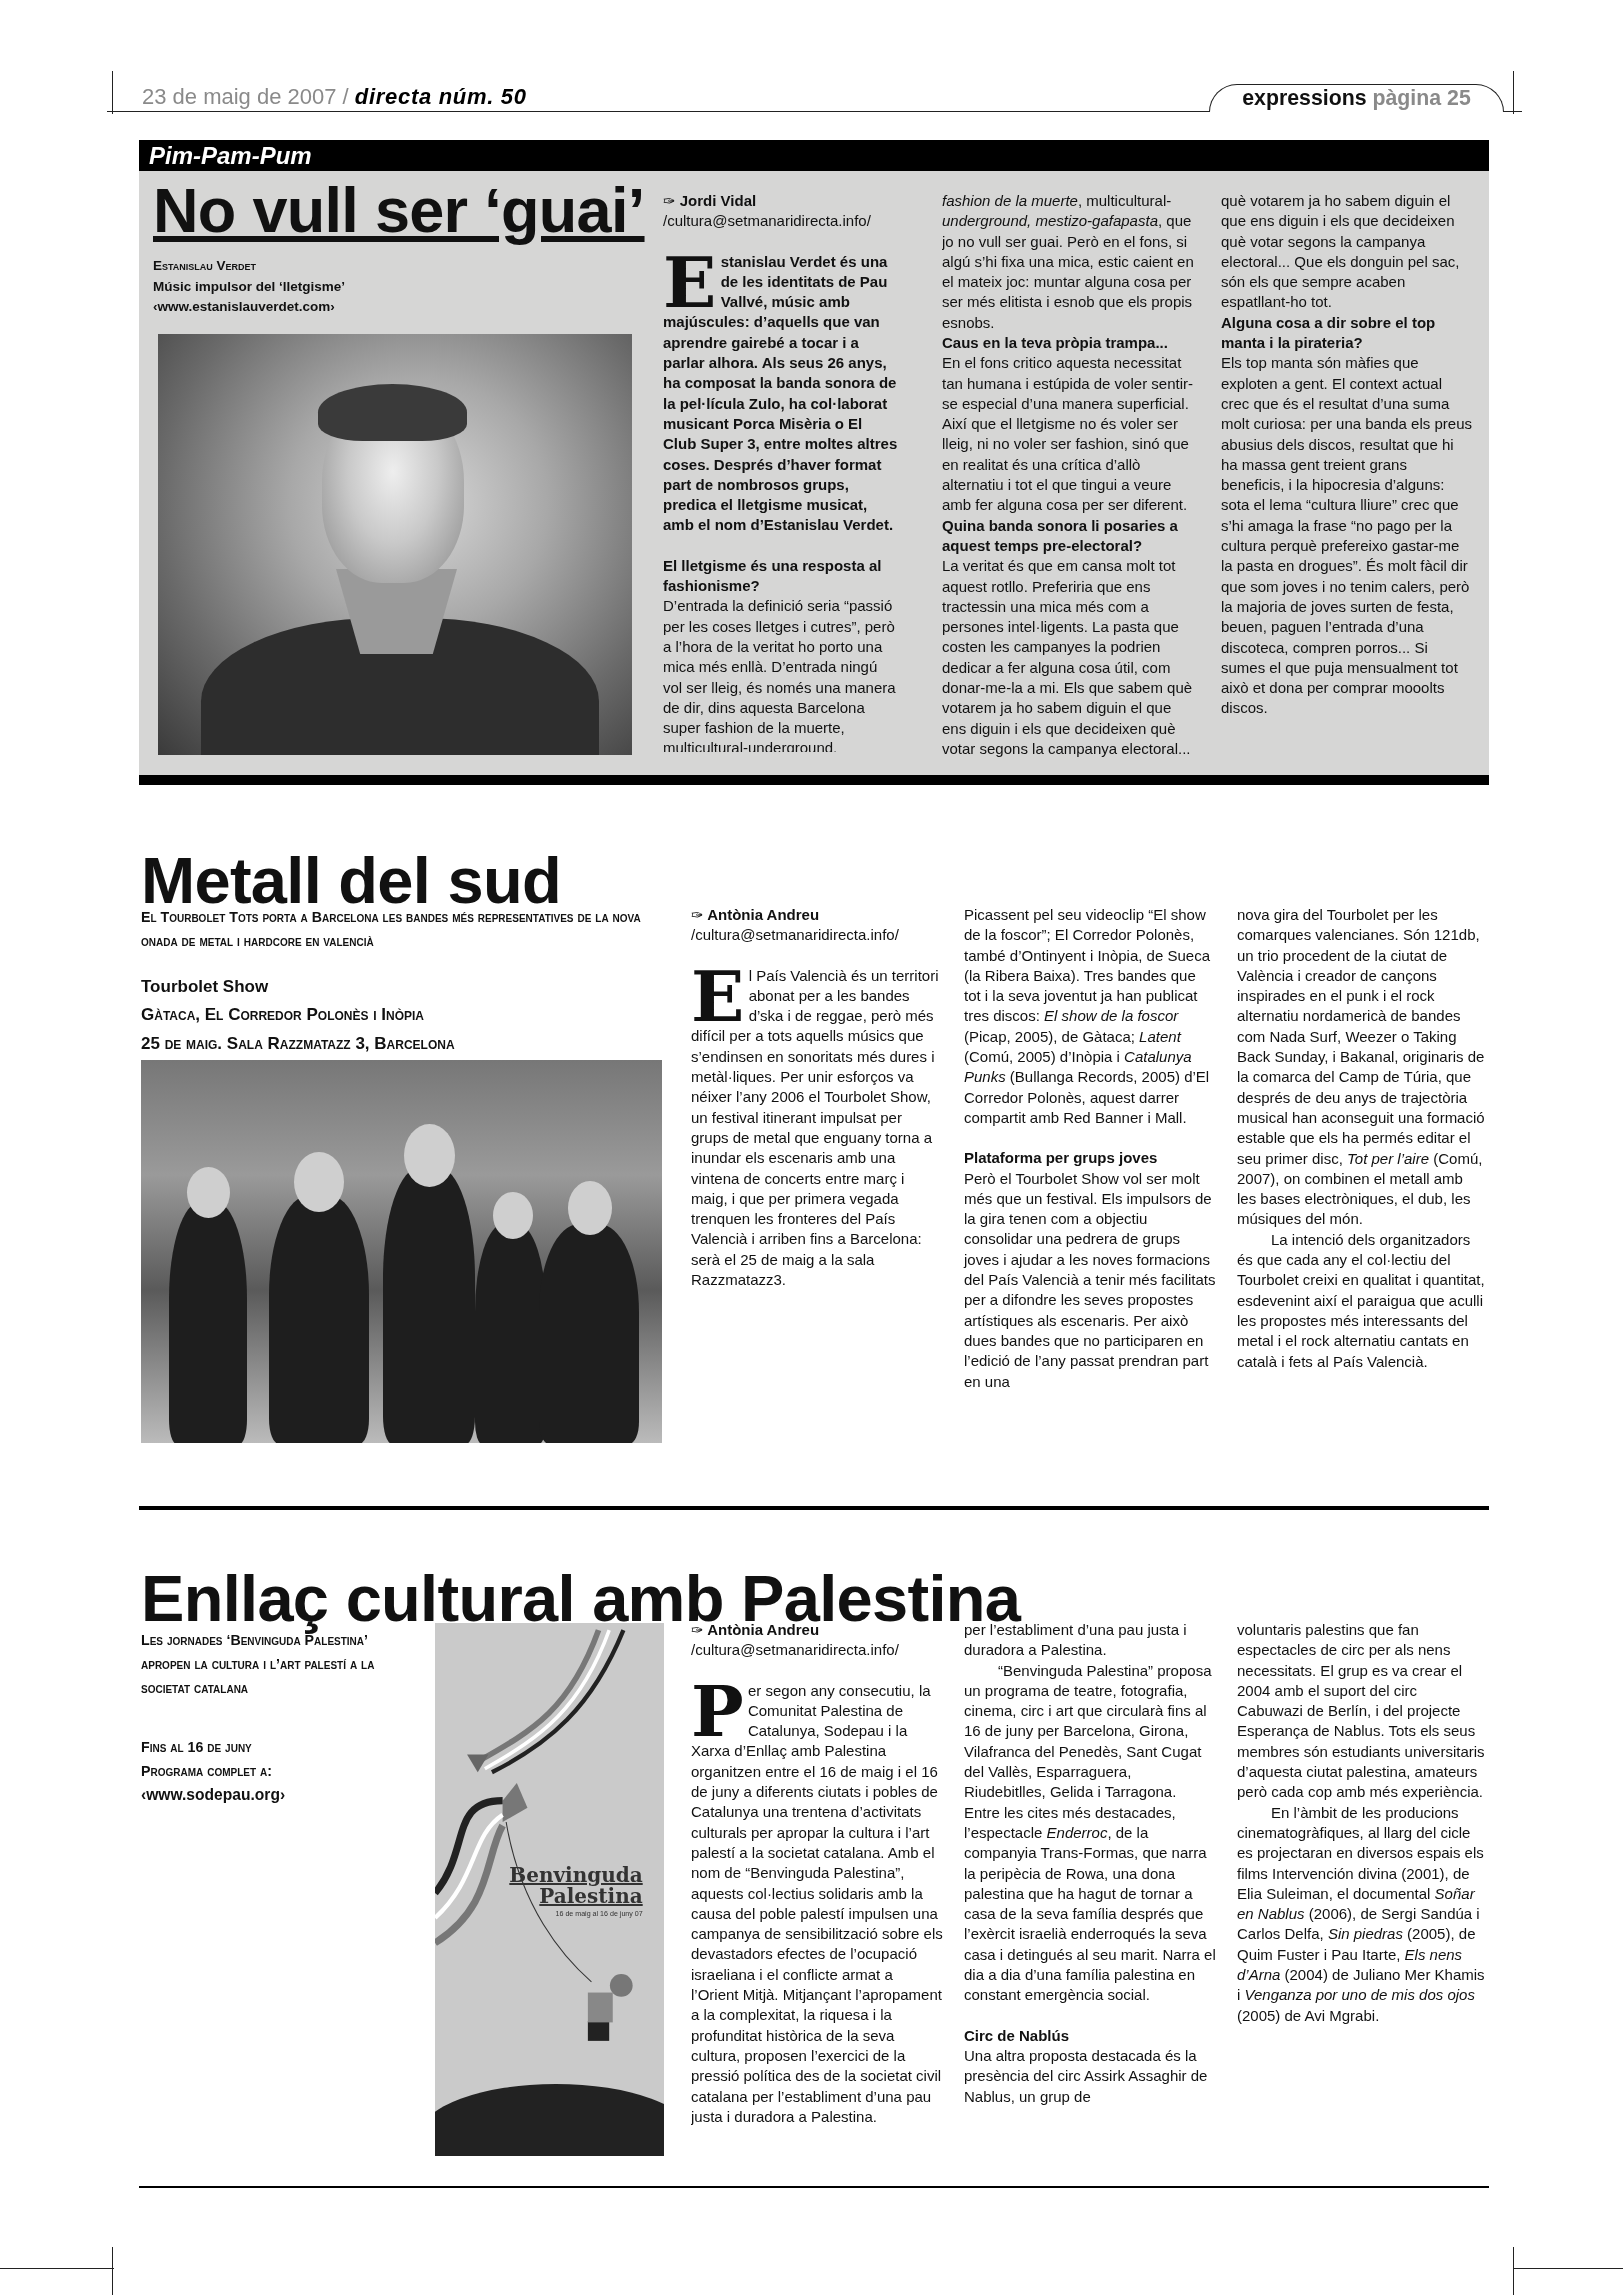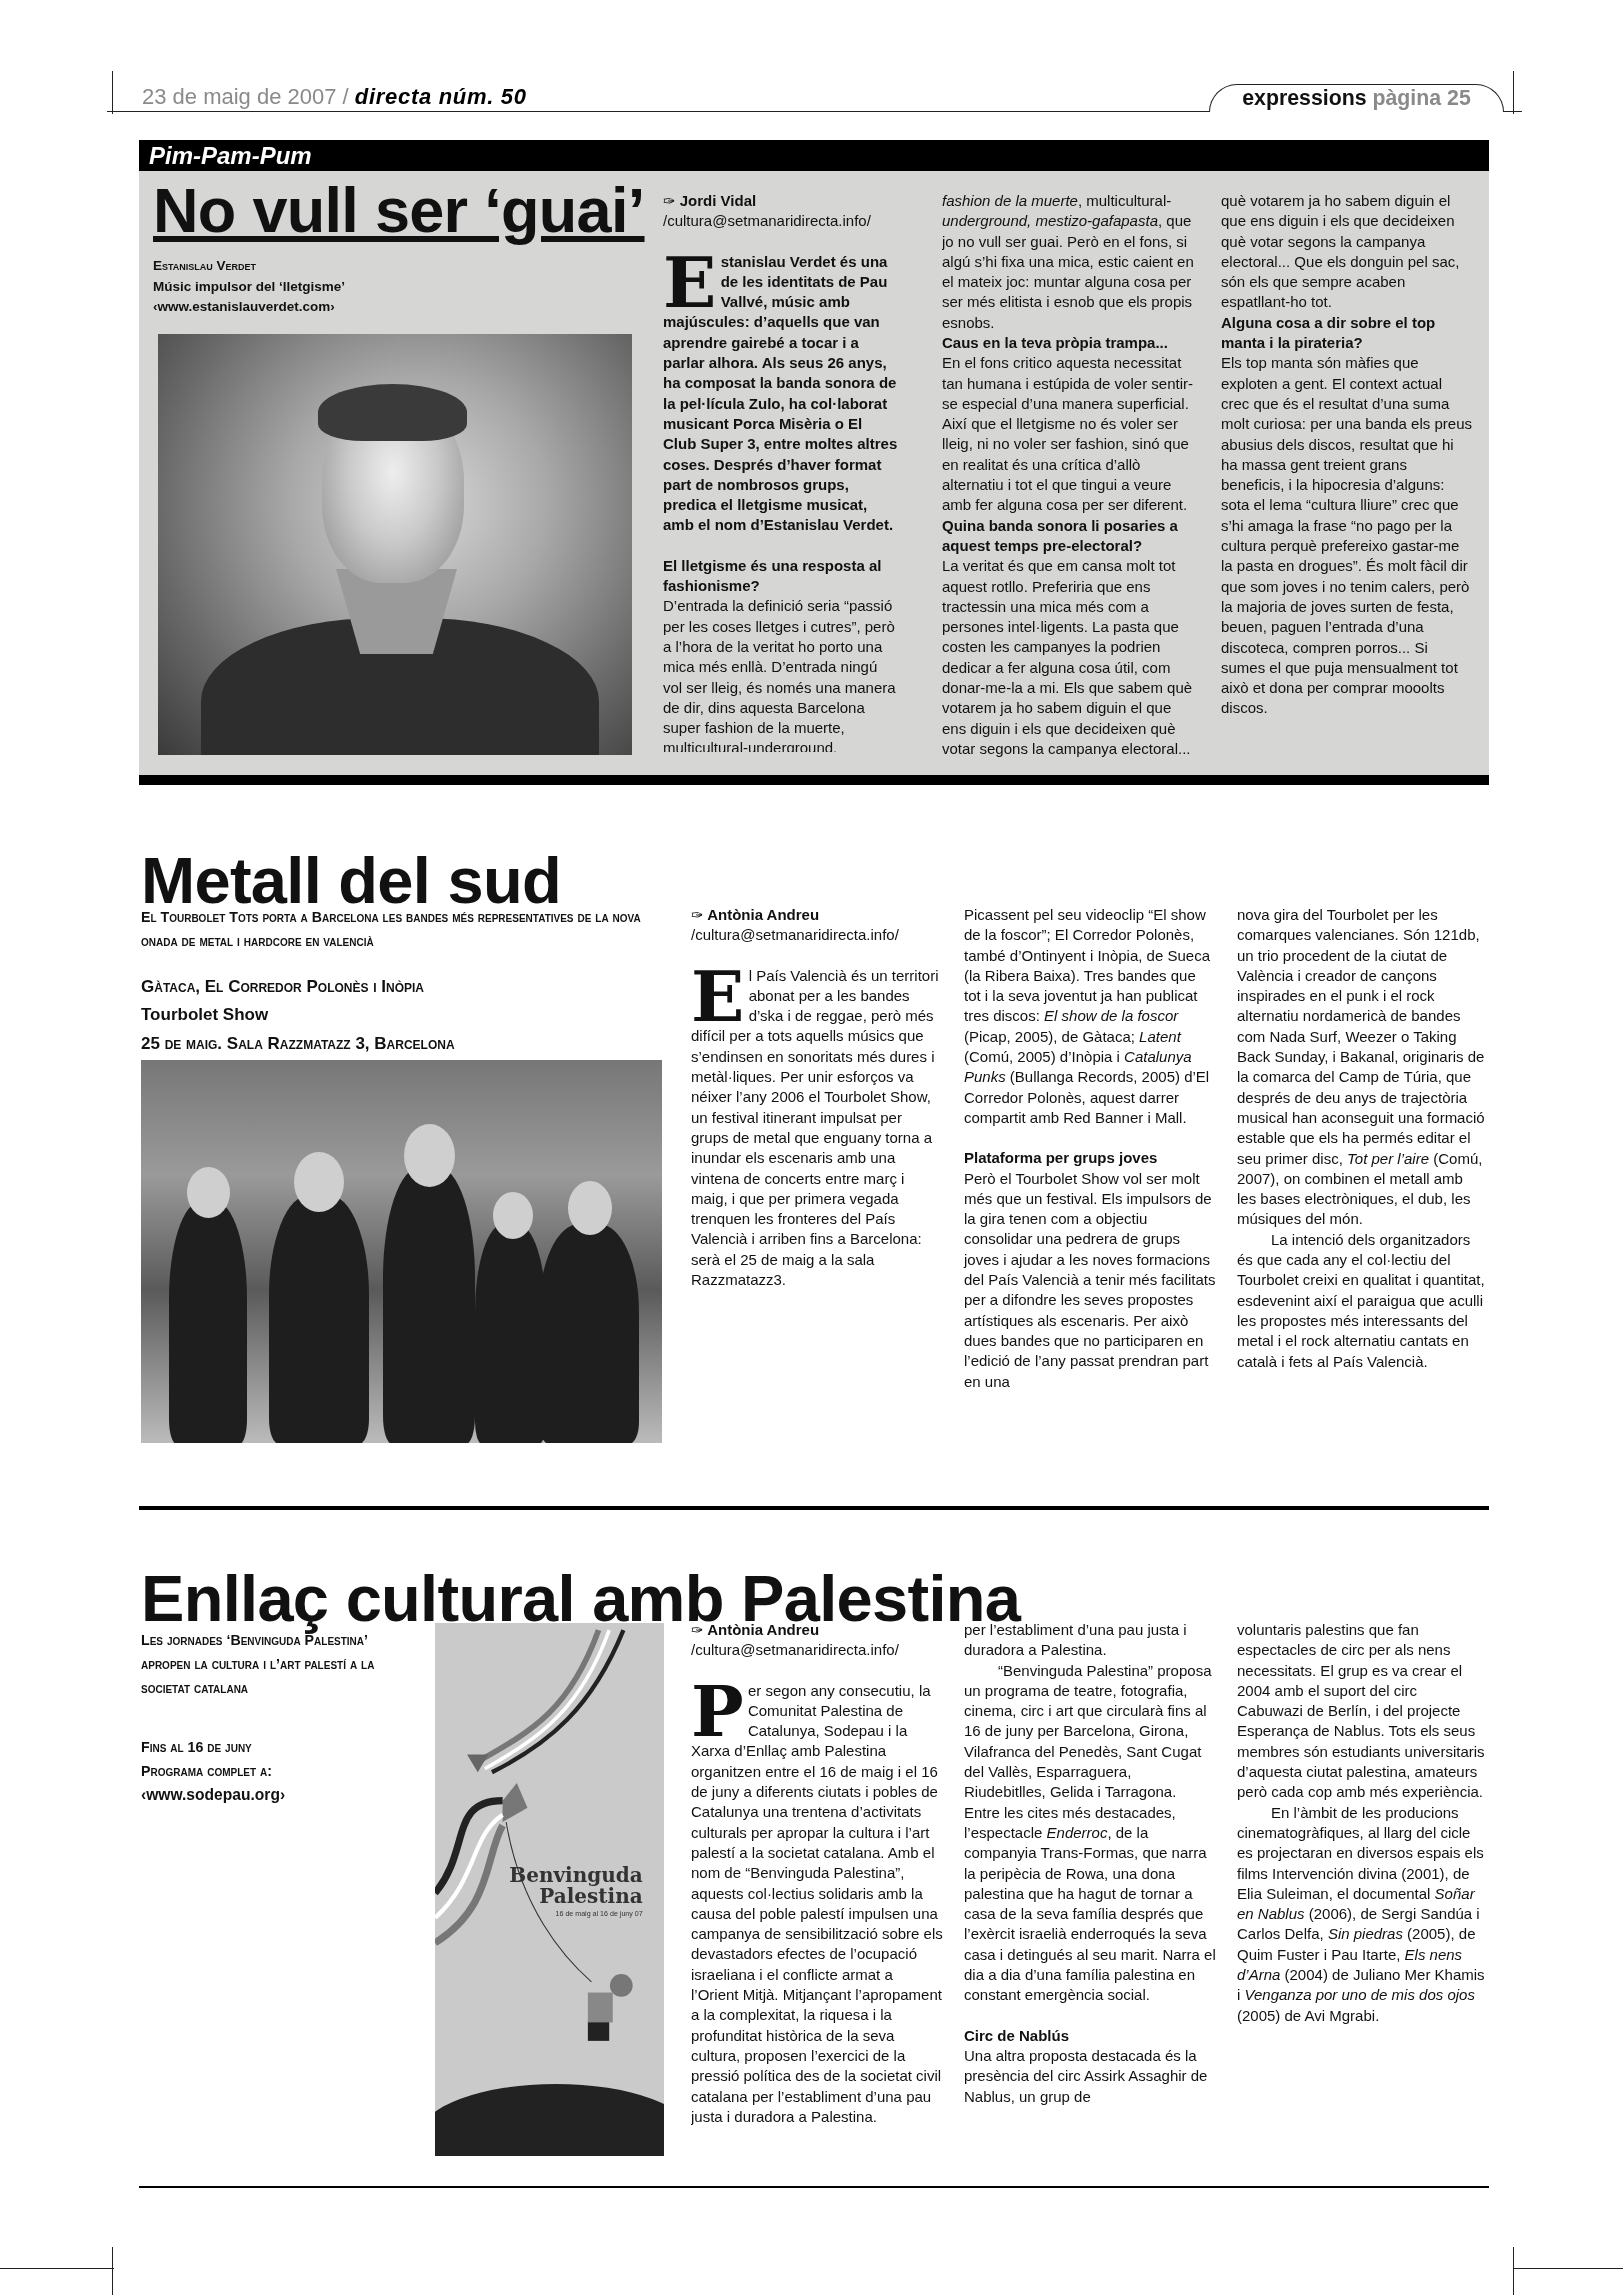--- a/index.html
+++ b/index.html
@@ -50,21 +50,21 @@
   .sec-title { font-size:65px; font-weight:bold; white-space:nowrap; letter-spacing:-0.7px;margin-top:32px; }
   .deck { font-size:14.2px; font-weight:bold; font-variant:small-caps; line-height:24px; }
   .info { font-size:17px; font-weight:bold; line-height:28.4px; }
   .photo2 { left:141px; top:1060px; width:521px; height:383px; overflow:hidden;
             background:linear-gradient(180deg,#777 0%,#9a9a9a 30%,#5a5a5a 60%,#bbb 100%); }
   .p2fig { position:absolute; background:#1e1e1e; border-radius:40% 40% 10% 10%; }
   .p2head { position:absolute; background:#cfcfcf; border-radius:50%; }
   .rule2 { left:139px; top:1506px; width:1350px; height:4.3px; background:#000; }
 
   .poster { left:435px; top:1623px; width:229px; height:533px; background:#cacaca; overflow:hidden; }
-  .poster .ttl { position:absolute; right:21.3px; top:242px; font-family:"DejaVu Serif", serif; font-weight:bold; font-size:20px; text-align:right; line-height:21.3px; color:#333; }
+  .poster .ttl { position:absolute; right:21.3px; top:242px; font-family:"DejaVu Serif", serif; font-weight:bold; font-size:20px; text-align:right; line-height:21.3px; color:#333;text-decoration:underline; }
   .poster .dt { position:absolute; right:21.3px; top:287px; font-size:7.1px; color:#333; }
   .ground { position:absolute; left:-14.2px; bottom:-28.4px; width:270px; height:100px; border-radius:50% 50% 0 0; background:#222; }
   .rule3 { left:139px; top:2186px; width:1350px; height:2.1px; background:#000; }
 </style>
 </head>
 <body>
 
 <div class="vline" style="left:112px;top:71px;height:43px"></div>
 <div class="vline" style="left:1513px;top:71px;height:43px"></div>
 <div class="vline" style="left:112px;top:2247px;height:48px"></div>
@@ -112,22 +112,22 @@
 <div class="col" style="left:1221px;top:191px;width:252px;height:569px;overflow:hidden">
   <p>què votarem ja ho sabem diguin el que ens diguin i els que decideixen què votar segons la campanya electoral... Que els donguin pel sac, són els que sempre acaben espatllant-ho tot.</p>
   <p class="q">Alguna cosa a dir sobre el top manta i la pirateria?</p>
   <p>Els top manta són màfies que exploten a gent. El context actual crec que és el resultat d’una suma molt curiosa: per una banda els preus abusius dels discos, resultat que hi ha massa gent treient grans beneficis, i la hipocresia d’alguns: sota el lema “cultura lliure” crec que s’hi amaga la frase “no pago per la cultura perquè prefereixo gastar-me la pasta en drogues”. És molt fàcil dir que som joves i no tenim calers, però la majoria de joves surten de festa, beuen, paguen l’entrada d’una discoteca, compren porros... Si sumes el que puja mensualment tot això et dona per comprar mooolts discos.</p>
 </div>
 <div class="abs pp-bottom"></div>
 
 <div class="abs sec-title" style="left:141px;top:811px">Metall del sud</div>
 <div class="abs deck" style="left:141px;top:905px;width:526px">El Tourbolet Tots porta a Barcelona les bandes més representatives de la nova onada de metal i hardcore en valencià</div>
 <div class="abs" style="left:141px;top:973px;width:526px">
+  <div class="info">Tourbolet Show</div>
   <div class="info sc">Gàtaca, El Corredor Polonès i Inòpia</div>
-  <div class="info">Tourbolet Show</div>
   <div class="info sc">25 de maig. Sala Razzmatazz 3, Barcelona</div>
   <div class="info sc">5 euros</div>
 </div>
 <div class="abs photo2" title="Band members posing">
   <div class="p2fig" style="left:28.4px;top:142px;width:78px;height:242px"></div>
     <div class="p2head" style="left:46px;top:107px;width:43px;height:51px"></div>
   <div class="p2fig" style="left:128px;top:135px;width:100px;height:249px"></div>
     <div class="p2head" style="left:153px;top:92px;width:50px;height:60px"></div>
   <div class="p2fig" style="left:242px;top:107px;width:92px;height:277px"></div>
     <div class="p2head" style="left:263px;top:64px;width:51px;height:63px"></div>

